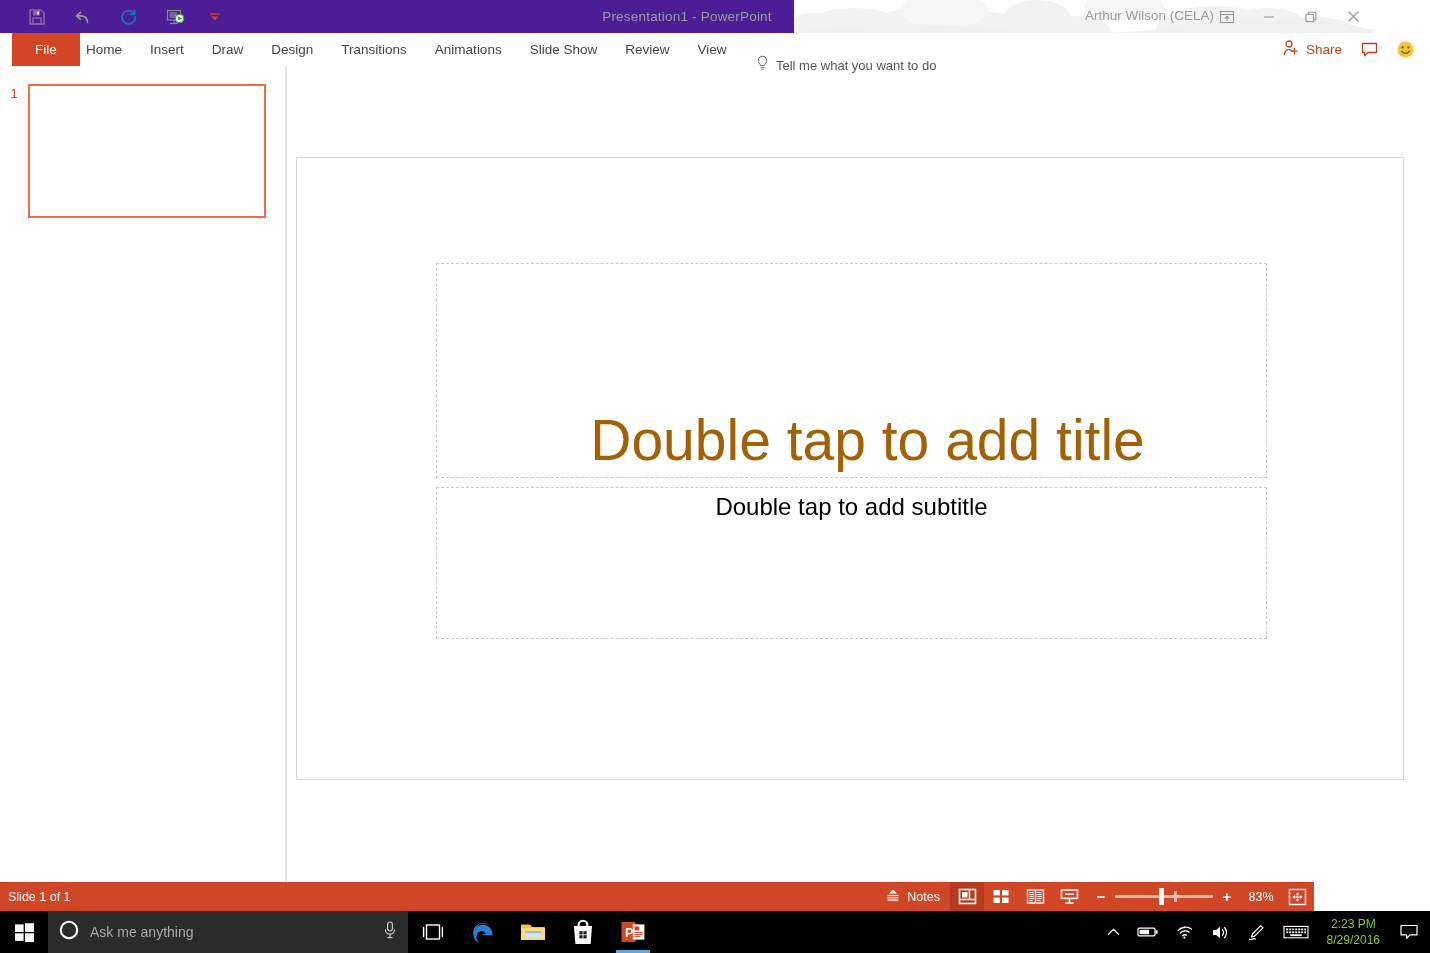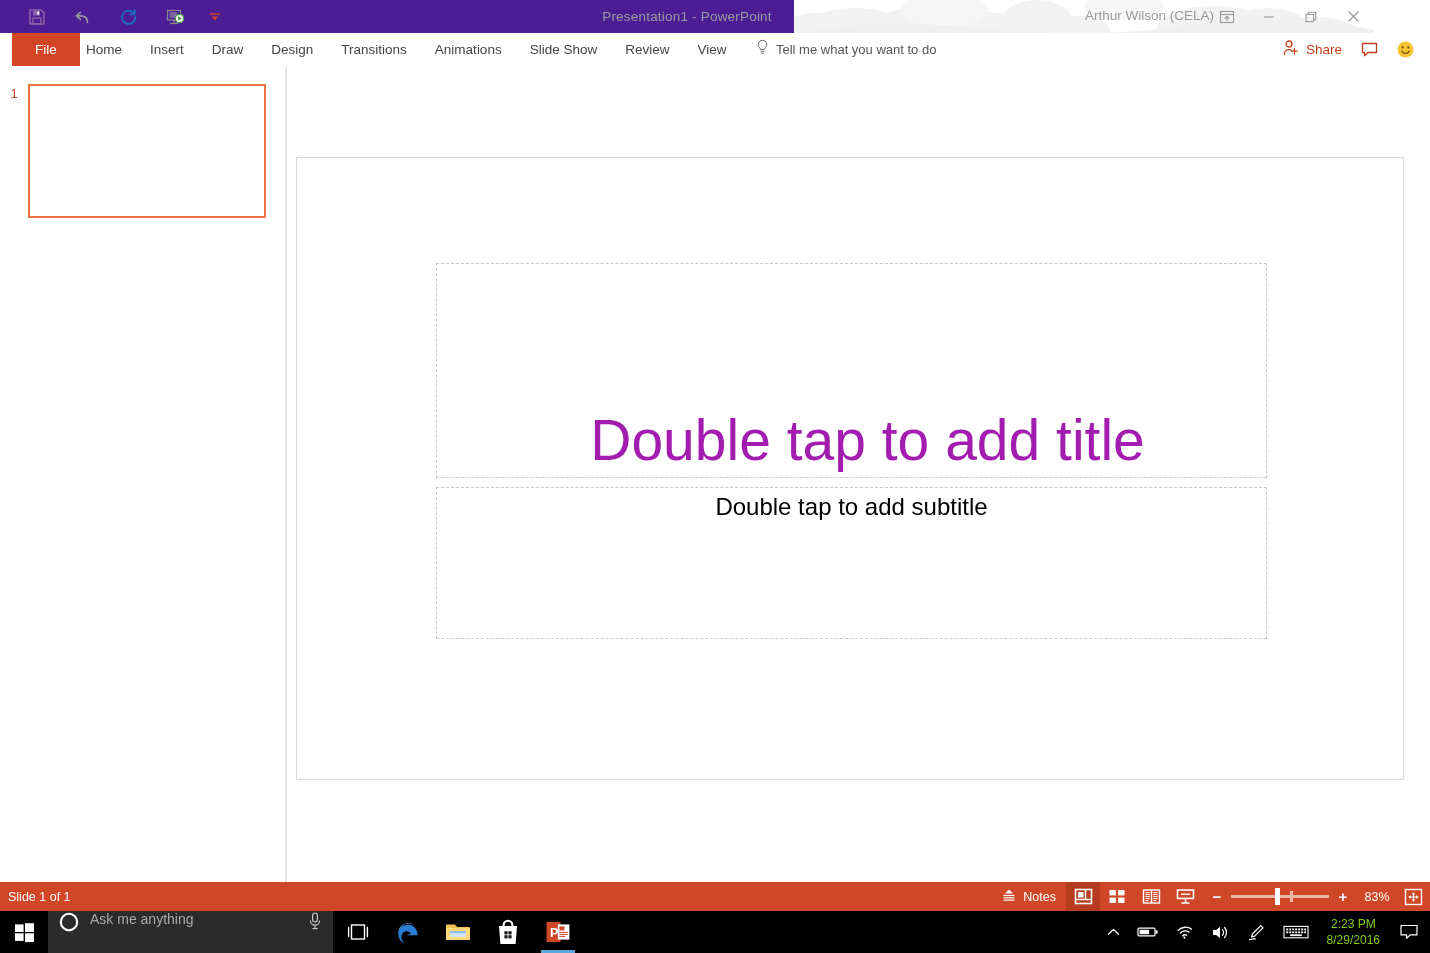--- a/index.html
+++ b/index.html
@@ -55,21 +55,21 @@
     background: #d24625; color: #ffffff;
     display: flex; align-items: center; justify-content: center;
     font-size: 13.5px; cursor: pointer; margin-left: 12px;
   }
   .tabs { position: absolute; left: 72px; top: 0; height: 33px; display: flex; align-items: flex-end; }
   .tab {
     padding: 0 14px; height: 33px; display: flex; align-items: center;
     font-size: 13.5px; color: #444444; cursor: pointer; white-space: nowrap;
   }
   .tellme {
-    position: absolute; left: 756px; top: 0; height: 33px;
+    position: absolute; left: 756px; top: 16px; height: 33px;
     display: flex; align-items: center; gap: 7px; cursor: text;
   }
   .tellme-text { font-size: 13px; color: #555555; white-space: nowrap; }
   .ribbon-right {
     position: absolute; right: 8px; top: 0; height: 33px;
     display: flex; align-items: center; gap: 2px;
   }
   .share-btn {
     display: flex; align-items: center; gap: 6px; padding: 0 8px; height: 28px;
     color: #c43e1c; font-size: 13.5px; cursor: pointer;
@@ -108,32 +108,32 @@
   }
   .ph {
     position: absolute; border: 1px dashed #c8c8c8;
     display: flex; justify-content: center;
   }
   .ph-title {
     left: 139px; top: 105px; width: 831px; height: 215px;
     align-items: flex-end; padding-bottom: 6px;
   }
   .ph-title-text {
-    font-size: 57px; color: #a21caf; line-height: 1.05;
+    font-size: 57px; color: #a16207; line-height: 1.05;
     font-weight: 400; white-space: nowrap; margin-left: 32px;
   }
   .ph-sub {
     left: 139px; top: 329px; width: 831px; height: 152px;
     align-items: flex-start; padding-top: 5px;
   }
   .ph-sub-text { font-size: 24px; color: #000000; white-space: nowrap; }
 
   
   .statusbar {
-    position: absolute; left: 0; top: 882px; width: 1430px; height: 29px;
+    position: absolute; left: 0; top: 882px; width: 1314px; height: 29px;
     background: #d04727; display: flex; align-items: center;
     color: #ffffff; font-size: 12.5px;
   }
   .status-left { padding-left: 8px; white-space: nowrap; }
   .status-right {
     margin-left: auto; display: flex; align-items: center; height: 29px;
   }
   .notes-btn {
     display: flex; align-items: center; gap: 6px; padding: 0 10px; height: 29px;
     cursor: pointer; font-size: 12.5px;
@@ -163,22 +163,22 @@
   
   .taskbar {
     position: absolute; left: 0; top: 911px; width: 1430px; height: 42px;
     background: #000000; display: flex; align-items: center;
   }
   .start-btn {
     width: 48px; height: 42px; display: flex; align-items: center; justify-content: center;
     cursor: pointer;
   }
   .cortana {
-    width: 285px; height: 42px; background: #2b2b2b;
-    display: flex; padding: 0 10px; gap: 10px; cursor: text;
+    width: 360px; height: 42px; background: #2b2b2b;
+    display: flex; align-items: center; padding: 0 10px; gap: 10px; cursor: text;
   }
   .cortana-text { font-size: 14px; color: #a9a9a9; flex: 1; }
   .taskview { width: 50px; height: 42px; display: flex; align-items: center; justify-content: center; cursor: pointer; }
   .tb-app {
     position: relative; width: 50px; height: 42px;
     display: flex; align-items: center; justify-content: center; cursor: pointer;
   }
   .tb-app .underline {
     position: absolute; bottom: 0; left: 8px; right: 8px; height: 3px; background: #5ca8de;
   }

